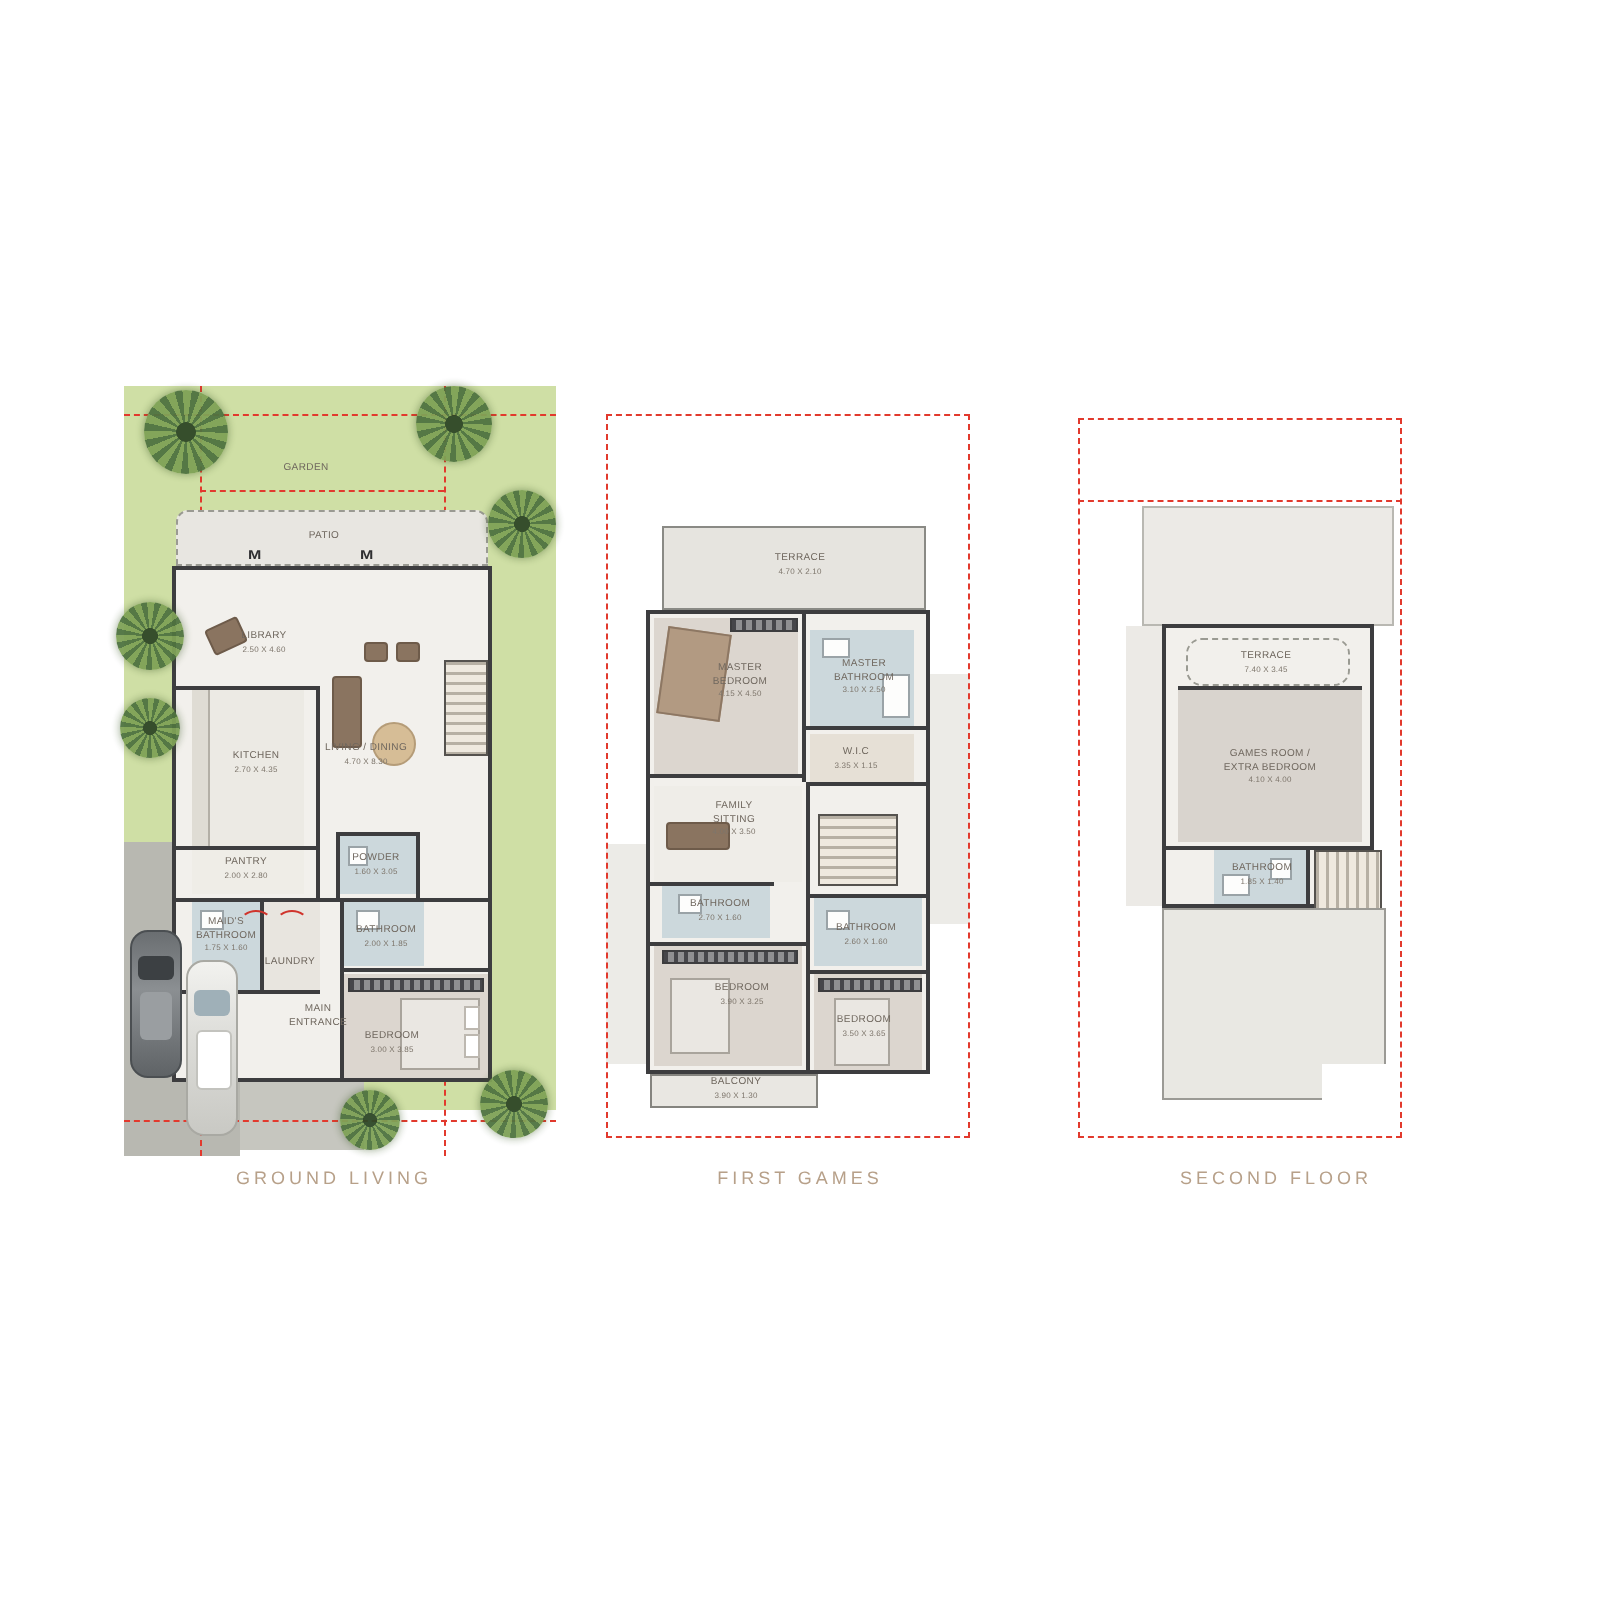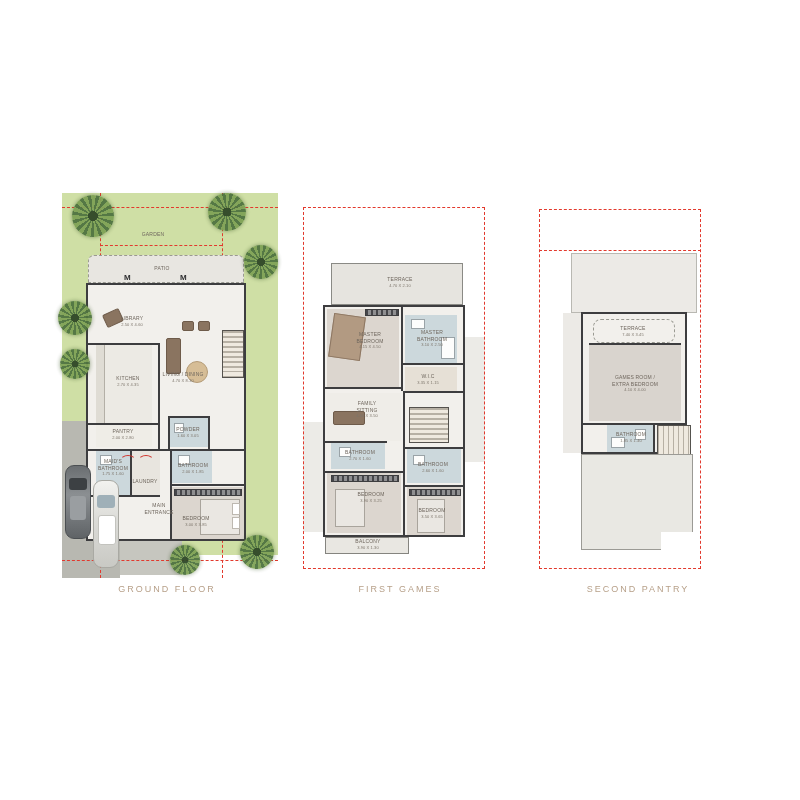--- a/index.html
+++ b/index.html
@@ -287,17 +287,17 @@
     <div class="room-label wrap" style="left:100px;top:186px;width:56px;">
       <span>GAMES ROOM / EXTRA BEDROOM</span>
       <span class="dims">4.10 X 4.00</span>
     </div>
     <div class="room-label" style="left:96px;top:240px;">
       <span>BATHROOM</span>
       <span class="dims">1.85 X 1.40</span>
     </div>
   </div>
 
-  <div class="floor-title" style="left:167px;top:584px;">GROUND FLOOR</div>
+  <div class="floor-title" style="left:167px;top:584px;">GROUND LIVING</div>
   <div class="floor-title" style="left:400px;top:584px;">FIRST GAMES</div>
-  <div class="floor-title" style="left:638px;top:584px;">SECOND PANTRY</div>
+  <div class="floor-title" style="left:638px;top:584px;">SECOND FLOOR</div>
 
 </div>
 
 </body></html>

